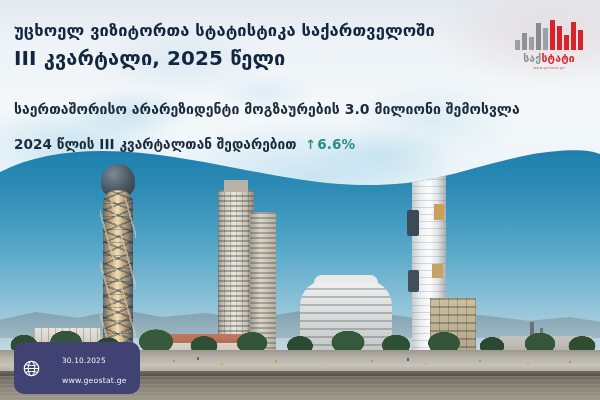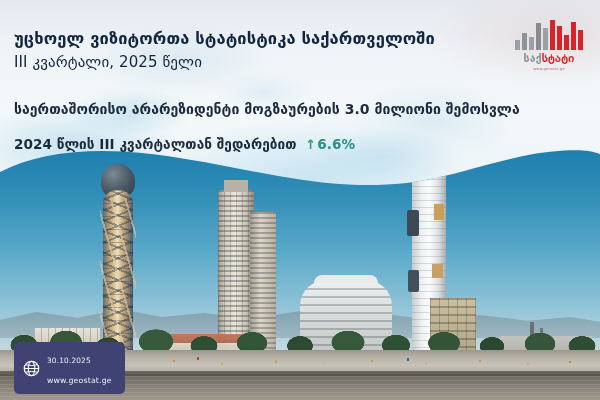--- a/index.html
+++ b/index.html
@@ -27,37 +27,37 @@
     background:
       radial-gradient(ellipse 90px 34px at 22% 56%, rgba(120,190,220,.30), rgba(120,190,220,0) 70%),
       radial-gradient(ellipse 110px 40px at 64% 78%, rgba(130,195,224,.26), rgba(130,195,224,0) 70%),
       radial-gradient(ellipse 70px 28px at 44% 46%, rgba(150,205,230,.22), rgba(150,205,230,0) 70%);
   }
 
   
   .titlewrap { position:absolute; left:14px; top:20px; width:470px; z-index:6; }
   .title-l1 {
     font-size:16.5px; font-weight:700; color:#12263f;
-    letter-spacing:.1px; line-height:1.28; white-space:nowrap;margin-top:8px;
+    letter-spacing:.1px; line-height:1.28; white-space:nowrap;
   }
   .title-l2 {
-    font-size:15px; font-weight:400; color:#12263f;
+    font-size:20px; font-weight:700; color:#12263f;
     letter-spacing:.1px; line-height:1.3; margin-top:4px; white-space:nowrap;
   }
 
   
   .logo { position:absolute; right:12px; top:16px; width:78px; height:62px; z-index:7; }
   .logo-bars { display:flex; align-items:flex-end; gap:2px; height:34px; justify-content:center; }
   .logo-bars i { display:block; width:5px; border-radius:0; }
   .logo-word {
     margin-top:3px; text-align:center; font-size:10.5px; font-weight:700;
     letter-spacing:.2px; line-height:1;
   }
   .logo-word .gray { color:#8a8f96; }
-  .logo-word .red  { color:#d8232a;font-family:Liberation Mono, monospace; }
+  .logo-word .red  { color:#d8232a; }
   .logo-url { text-align:center; font-size:3.6px; color:#c2686c; letter-spacing:.2px; margin-top:2px; }
 
   
   .banner { position:absolute; left:14px; top:100px; width:575px; z-index:6; }
   .banner-l1 {
     font-size:14px; font-weight:700; color:#1b2a3c; line-height:1.3;
     white-space:nowrap; letter-spacing:.05px;
   }
   .banner-l2 {
     font-size:13.6px; font-weight:700; color:#1b2a3c; line-height:1.3;
@@ -241,22 +241,22 @@
     background:linear-gradient(180deg,#6e6a63 0%, #7b766d 24%, #8b857a 52%, #969084 78%, #a09a8e 100%);
   }
   .sea::before{
     content:""; position:absolute; inset:0;
     background:repeating-linear-gradient(180deg, rgba(255,255,255,.10) 0 1px, rgba(0,0,0,0) 1px 4px);
   }
 
   
   .badge {
     position:absolute; left:14px; top:342px; z-index:9;
-    display:flex; align-items:center; gap:7px;
-    background:#3f4272; border-radius:5px;
+    display:flex; align-items:center; gap:22px;
+    background:#3f4272; border-radius:10px;
     padding:6px 13px 6px 9px;
   }
   .globe { width:17px; height:17px; flex:0 0 17px; }
   .badge-text { line-height:1.25; }
   .badge-date { font-size:7.4px; color:#f0f1f6; font-weight:400; letter-spacing:.15px; }
   .badge-url  { font-size:7.8px; color:#f0f1f6; font-weight:400; letter-spacing:.15px; }
 
   svg.defs { position:absolute; width:0; height:0; }
 </style>
 </head>

